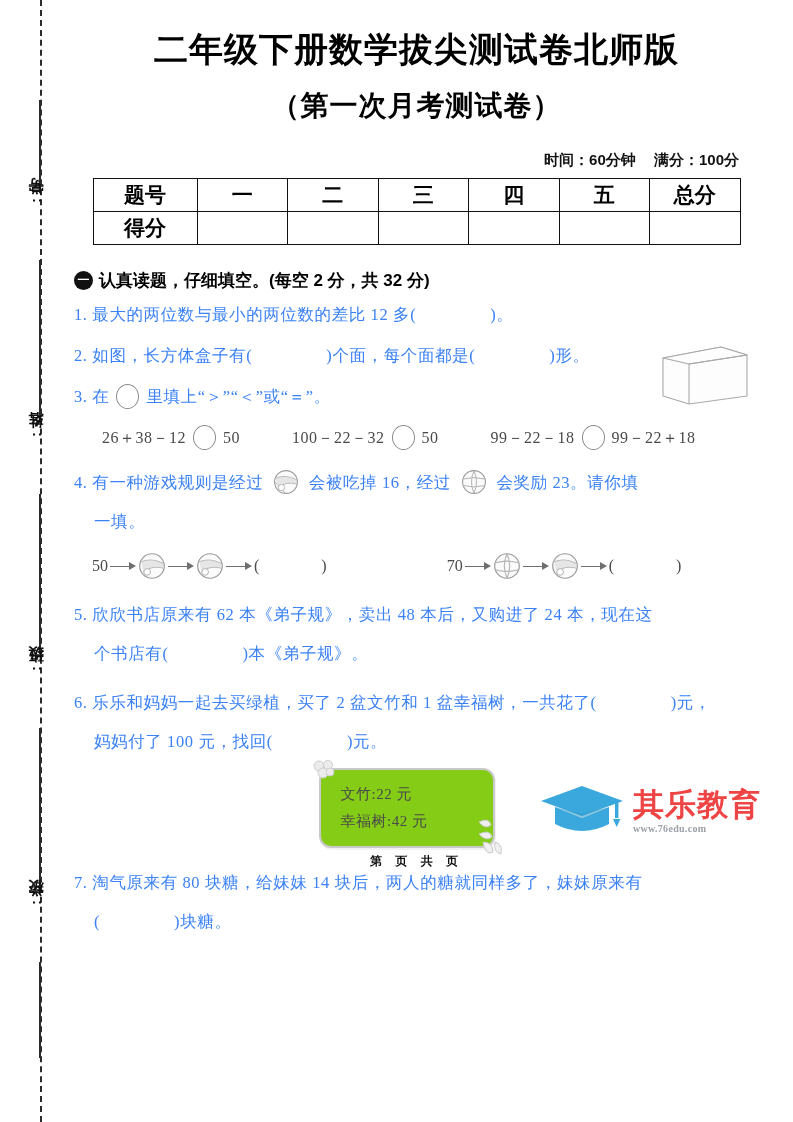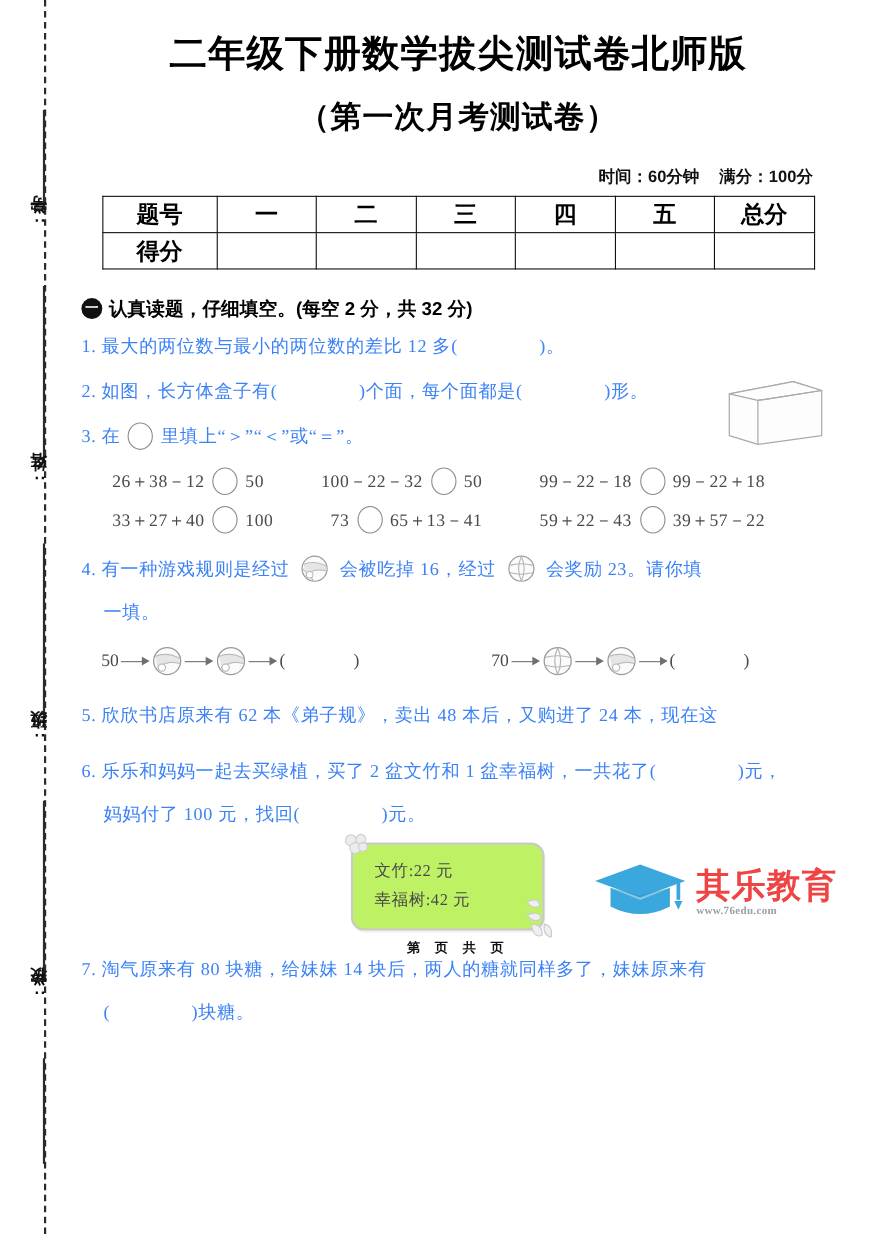--- a/index.html
+++ b/index.html
@@ -190,21 +190,21 @@
   .flow .paren .gap { display: inline-block; width: 62px; }
 
   
   #price-card-wrap { display: flex; justify-content: center; margin-top: 10px; }
   #price-card {
     position: relative;
     width: 176px;
     border: 2.5px solid #c9c9c9;
     border-radius: 12px;
     padding: 11px 14px 12px 20px;
-    background: #bef264;
+    background: #84cc16;
     box-shadow: 1px 2px 0 rgba(0,0,0,0.05);
   }
   #price-card .line {
     font-size: 15px;
     color: #4a4a4a;
     line-height: 1.75;
     letter-spacing: 0.5px;
     font-family: "Liberation Serif", "DejaVu Serif", serif;
   }
   .deco { position: absolute; }
@@ -329,31 +329,20 @@
         <span class="expr">26＋38－12</span><span class="opcircle"></span><span class="expr">50</span>
       </div>
       <div>
         <span class="expr">100－22－32</span><span class="opcircle"></span><span class="expr">50</span>
       </div>
       <div>
         <span class="expr">99－22－18</span><span class="opcircle"></span><span class="expr">99－22＋18</span>
       </div>
     </div>
 
-    <div class="cmp-row">
-      <div>
-        <span class="expr">33＋27＋40</span><span class="opcircle"></span><span class="expr">100</span>
-      </div>
-      <div>
-        <span class="expr">73</span><span class="opcircle"></span><span class="expr">65＋13－41</span>
-      </div>
-      <div>
-        <span class="expr">59＋22－43</span><span class="opcircle"></span><span class="expr">39＋57－22</span>
-      </div>
-    </div>
 
     <div class="q" style="margin-top:14px;">
       <span>4. 有一种游戏规则是经过</span>
       <svg class="ball" width="26" height="26" viewBox="0 0 26 26">
         <circle cx="13" cy="13" r="11.4" fill="#fbfbfb" stroke="#9b9b9b" stroke-width="1.1"></circle>
         <path d="M3 9 Q13 5 24 11" fill="none" stroke="#b4b4b4" stroke-width="1"></path>
         <path d="M5 19 Q12 12 24 15" fill="none" stroke="#b4b4b4" stroke-width="1"></path>
         <path d="M1.8 13 Q9 19 12 24.2" fill="none" stroke="#b4b4b4" stroke-width="1"></path>
         <path d="M3 9 Q13 5 24 11 L24 15 Q12 12 5 19 Z" fill="#d6d6d6" opacity="0.55"></path>
         <circle cx="8.5" cy="18.5" r="3.1" fill="#fff" stroke="#b0b0b0" stroke-width="0.9"></circle>
@@ -416,20 +405,23 @@
         </svg>
         <span class="arrow"></span>
         <span class="paren"><span>(</span><span class="gap"></span><span>)</span></span>
       </div>
 
     </div>
 
     <div class="q" style="margin-top:16px;">
       <span>5. 欣欣书店原来有 62 本《弟子规》，卖出 48 本后，又购进了 24 本，现在这</span>
     </div>
+    <div class="q" style="line-height:2;">
+      <span class="indent"></span><span>个书店有(</span><span class="blank"></span><span>)本《弟子规》。</span>
+    </div>
 
     <div class="q" style="margin-top:14px;">
       <span>6. 乐乐和妈妈一起去买绿植，买了 2 盆文竹和 1 盆幸福树，一共花了(</span><span class="blank"></span><span>)元，</span>
     </div>
     <div class="q" style="line-height:2;">
       <span class="indent"></span><span>妈妈付了 100 元，找回(</span><span class="blank"></span><span>)元。</span>
     </div>
 
     <div id="price-card-wrap">
       <div id="price-card">

